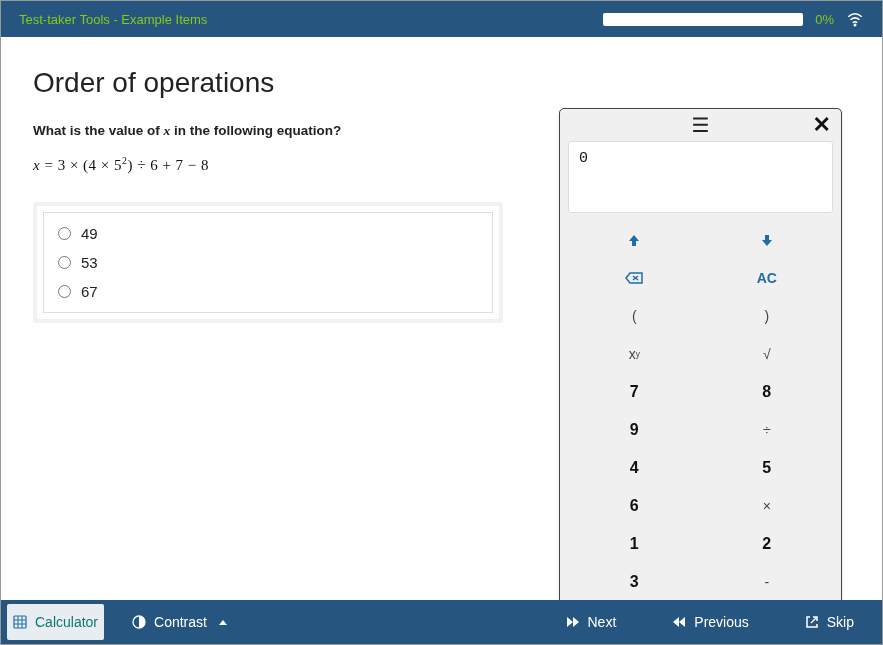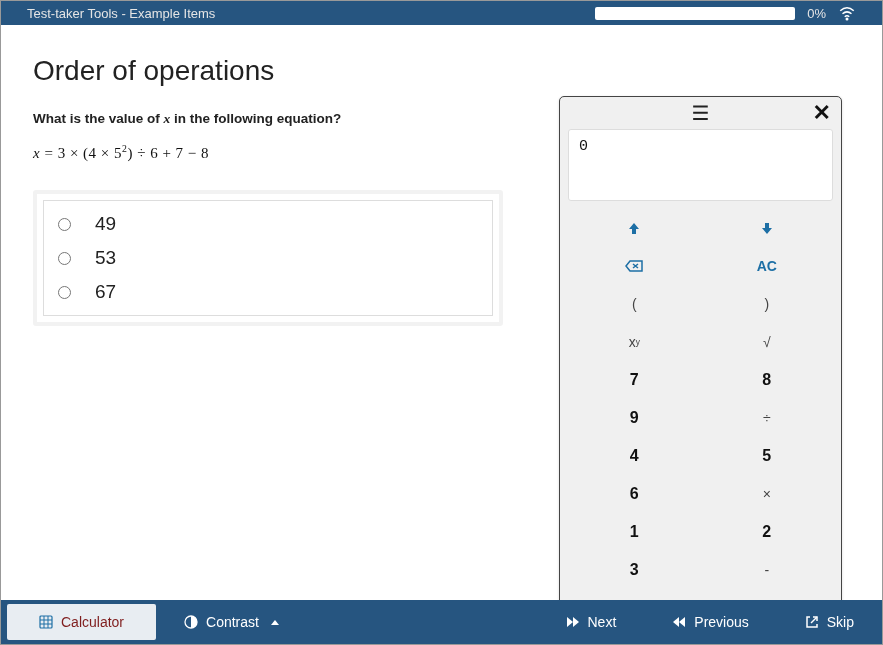--- a/index.html
+++ b/index.html
@@ -1,58 +1,58 @@
 <!DOCTYPE html>
 <html><head>
 <meta charset="utf-8">
 <style>
   * { box-sizing: border-box; margin: 0; padding: 0; }
   body { font-family: -apple-system, BlinkMacSystemFont, "Segoe UI", Arial, sans-serif; background: #fff; }
   .app { width: 883px; height: 645px; display: flex; flex-direction: column; border: 1px solid #999; position: relative; }
 
   
-  .header { background: #265580; color: #e5e5e5; height: 24px; display: flex; align-items: center; padding: 0 26px; font-size: 13px; }
+  .header { background: #265580; color: #84cc16; height: 36px; display: flex; align-items: center; padding: 0 18px; font-size: 13px; }
   .header-title { flex: 1; }
   .progress-wrap { display: flex; align-items: center; gap: 12px; }
   .progress-bar { width: 200px; height: 13px; background: #fff; border-radius: 2px; }
   .wifi-icon { width: 18px; height: 18px; }
 
   
   .main { flex: 1; background: #fff; position: relative; padding: 30px 32px; overflow: hidden; border-radius: 7px; }
   .question-area { width: 470px; }
   .q-title { font-size: 28px; font-weight: 400; color: #222; margin-bottom: 24px; }
   .q-prompt { font-size: 13.5px; color: #222; margin-bottom: 16px; font-weight: bold; }
   .q-equation { font-family: Georgia, "Times New Roman", serif; font-size: 15px; font-style: italic; color: #111; margin-bottom: 28px; letter-spacing: 0.5px;}
   .q-equation .rm { font-style: normal; }
   .q-equation sup { font-size: 0.65em; font-style: normal;}
 
   .choices-outer { border: 4px solid #f2f2f2; border-radius: 3px; padding: 6px; }
   .choices-inner { border: 1px solid #ddd; background: #fff; padding: 6px 10px; }
-  .choice { display: flex; align-items: center; gap: 24px; padding: 6px 4px; font-size: 19px; color: #222; cursor: pointer; }
+  .choice { display: flex; align-items: center; gap: 10px; padding: 6px 4px; font-size: 15px; color: #222; cursor: pointer; }
   .radio { width: 13px; height: 13px; border: 1.5px solid #777; border-radius: 50%; flex-shrink: 0; }
 
   
   .calc { position: absolute; top: 71px; right: 40px; width: 283px; border: 1px solid #444; border-radius: 5px; background: #f0f0f0; box-shadow: 0 1px 3px rgba(0,0,0,0.15); }
   .calc-bar { height: 32px; display: flex; align-items: center; justify-content: center; position: relative; }
   .calc-menu { font-size: 20px; color: #222; }
   .calc-close { position: absolute; right: 10px; font-size: 22px; font-weight: bold; color: #111; cursor: pointer; }
   .calc-display { background: #fff; margin: 0 8px 4px 8px; border-radius: 3px; height: 72px; padding: 8px 10px; font-family: "Courier New", monospace; font-size: 15px; color: #111; border: 1px solid #ddd;}
   .calc-keys { display: grid; grid-template-columns: repeat(2, 1fr); grid-auto-rows: 38px; gap: 0; padding: 4px 8px 10px 8px; position: relative;}
   .key { display: flex; align-items: center; justify-content: center; font-size: 15px; cursor: pointer; border-radius: 6px; }
   .key.bold { font-weight: 700; color: #111; font-size: 16px;}
   .key.fn { color: #444; font-size: 14px;}
   .key.accent { color: #1d6fa5; font-weight: 600; font-size: 14px;}
   .key.eq { background: #2b7bb9; color: #fff; width: 34px; height: 34px; border-radius: 50%; font-weight: 600; margin: auto;}
   .key sup { font-size: 0.6em; }
   .resize-handle { position: absolute; right: 8px; bottom: 6px; width: 14px; height: 14px; border-right: 1.5px solid #666; border-bottom: 1.5px solid #666; }
 
   
   .footer { background: #265580; height: 44px; display: flex; align-items: stretch; color: #fff; font-size: 14px; }
   .fbtn { display: flex; align-items: center; gap: 8px; padding: 0 28px; cursor: pointer; }
-  .fbtn.active { background: #e8edf2; color: #7f1d1d; margin: 4px 0 4px 6px; border-radius: 2px; padding: 0 32px;}
+  .fbtn.active { background: #e8edf2; color: #0f766e; margin: 4px 0 4px 6px; border-radius: 2px; padding: 0 6px;}
   .fbtn .ico { width: 14px; height: 14px; display:inline-flex; align-items:center; justify-content:center;}
   .spacer { flex: 1; }
   .caret-up { width:0;height:0;border-left:4px solid transparent;border-right:4px solid transparent;border-bottom:5px solid #fff; display:inline-block; margin-left:4px;}
 
   svg { display:block; }
 </style>
 </head>
 <body>
 
 <div class="app">

